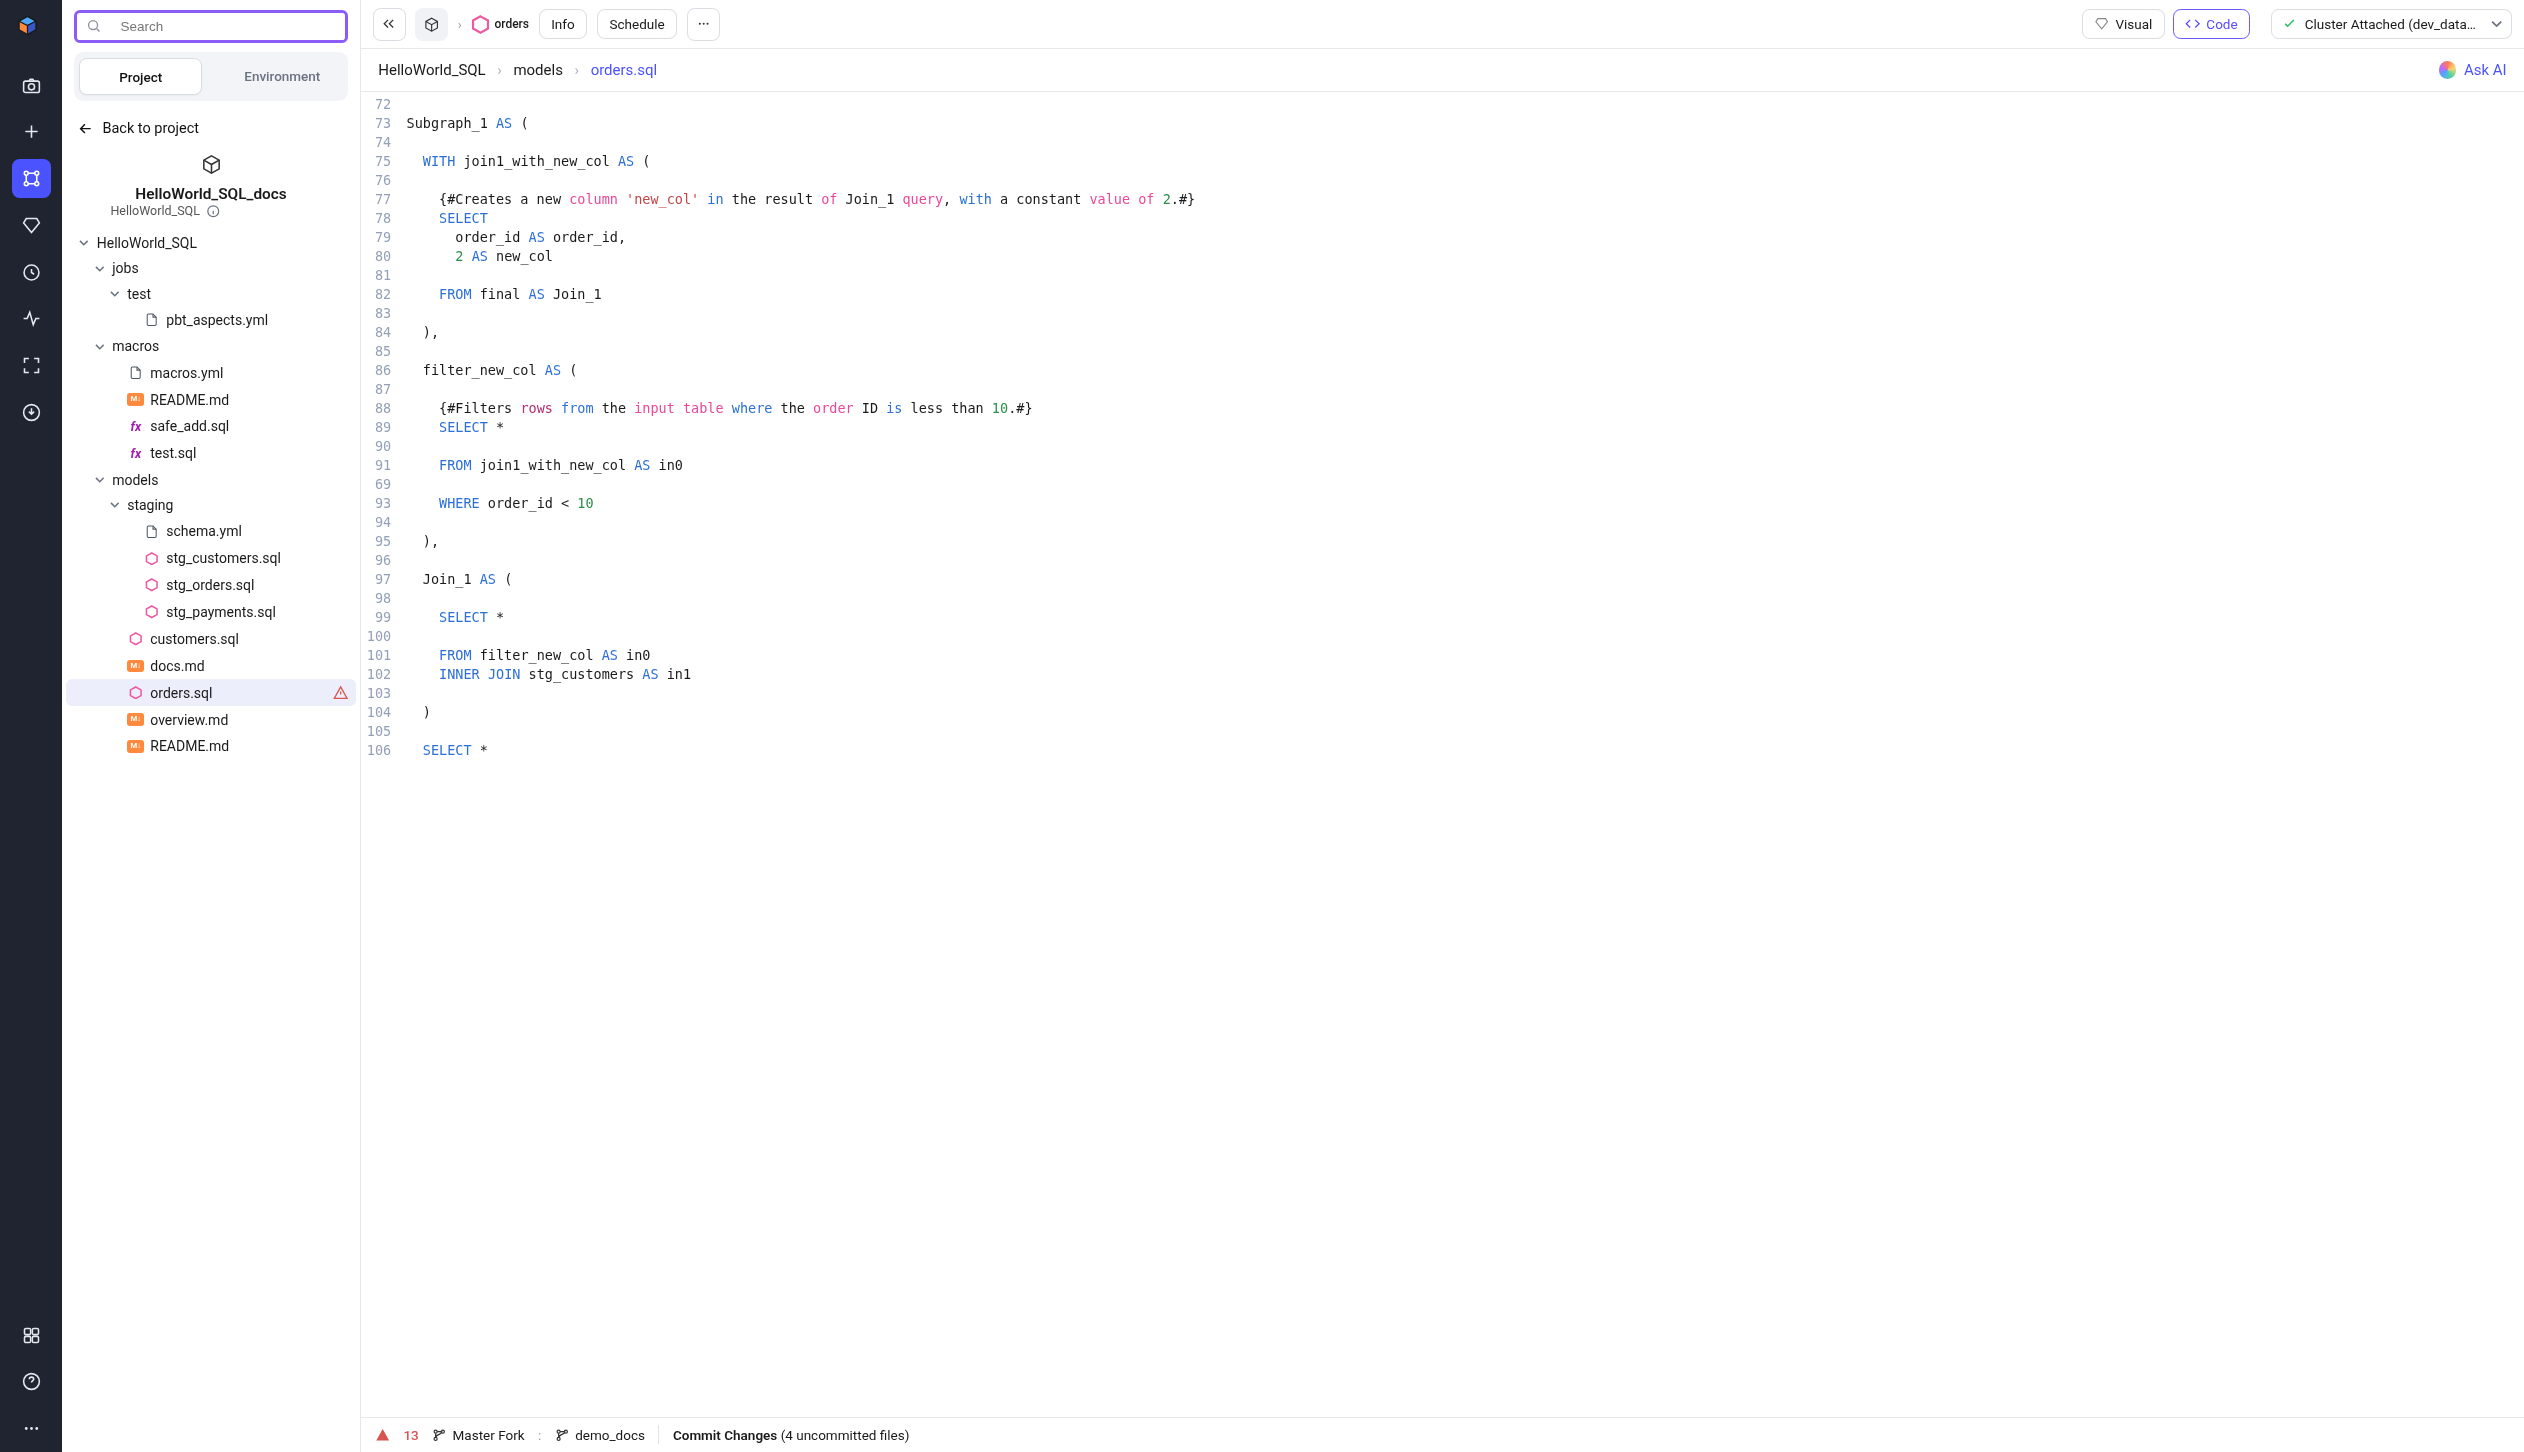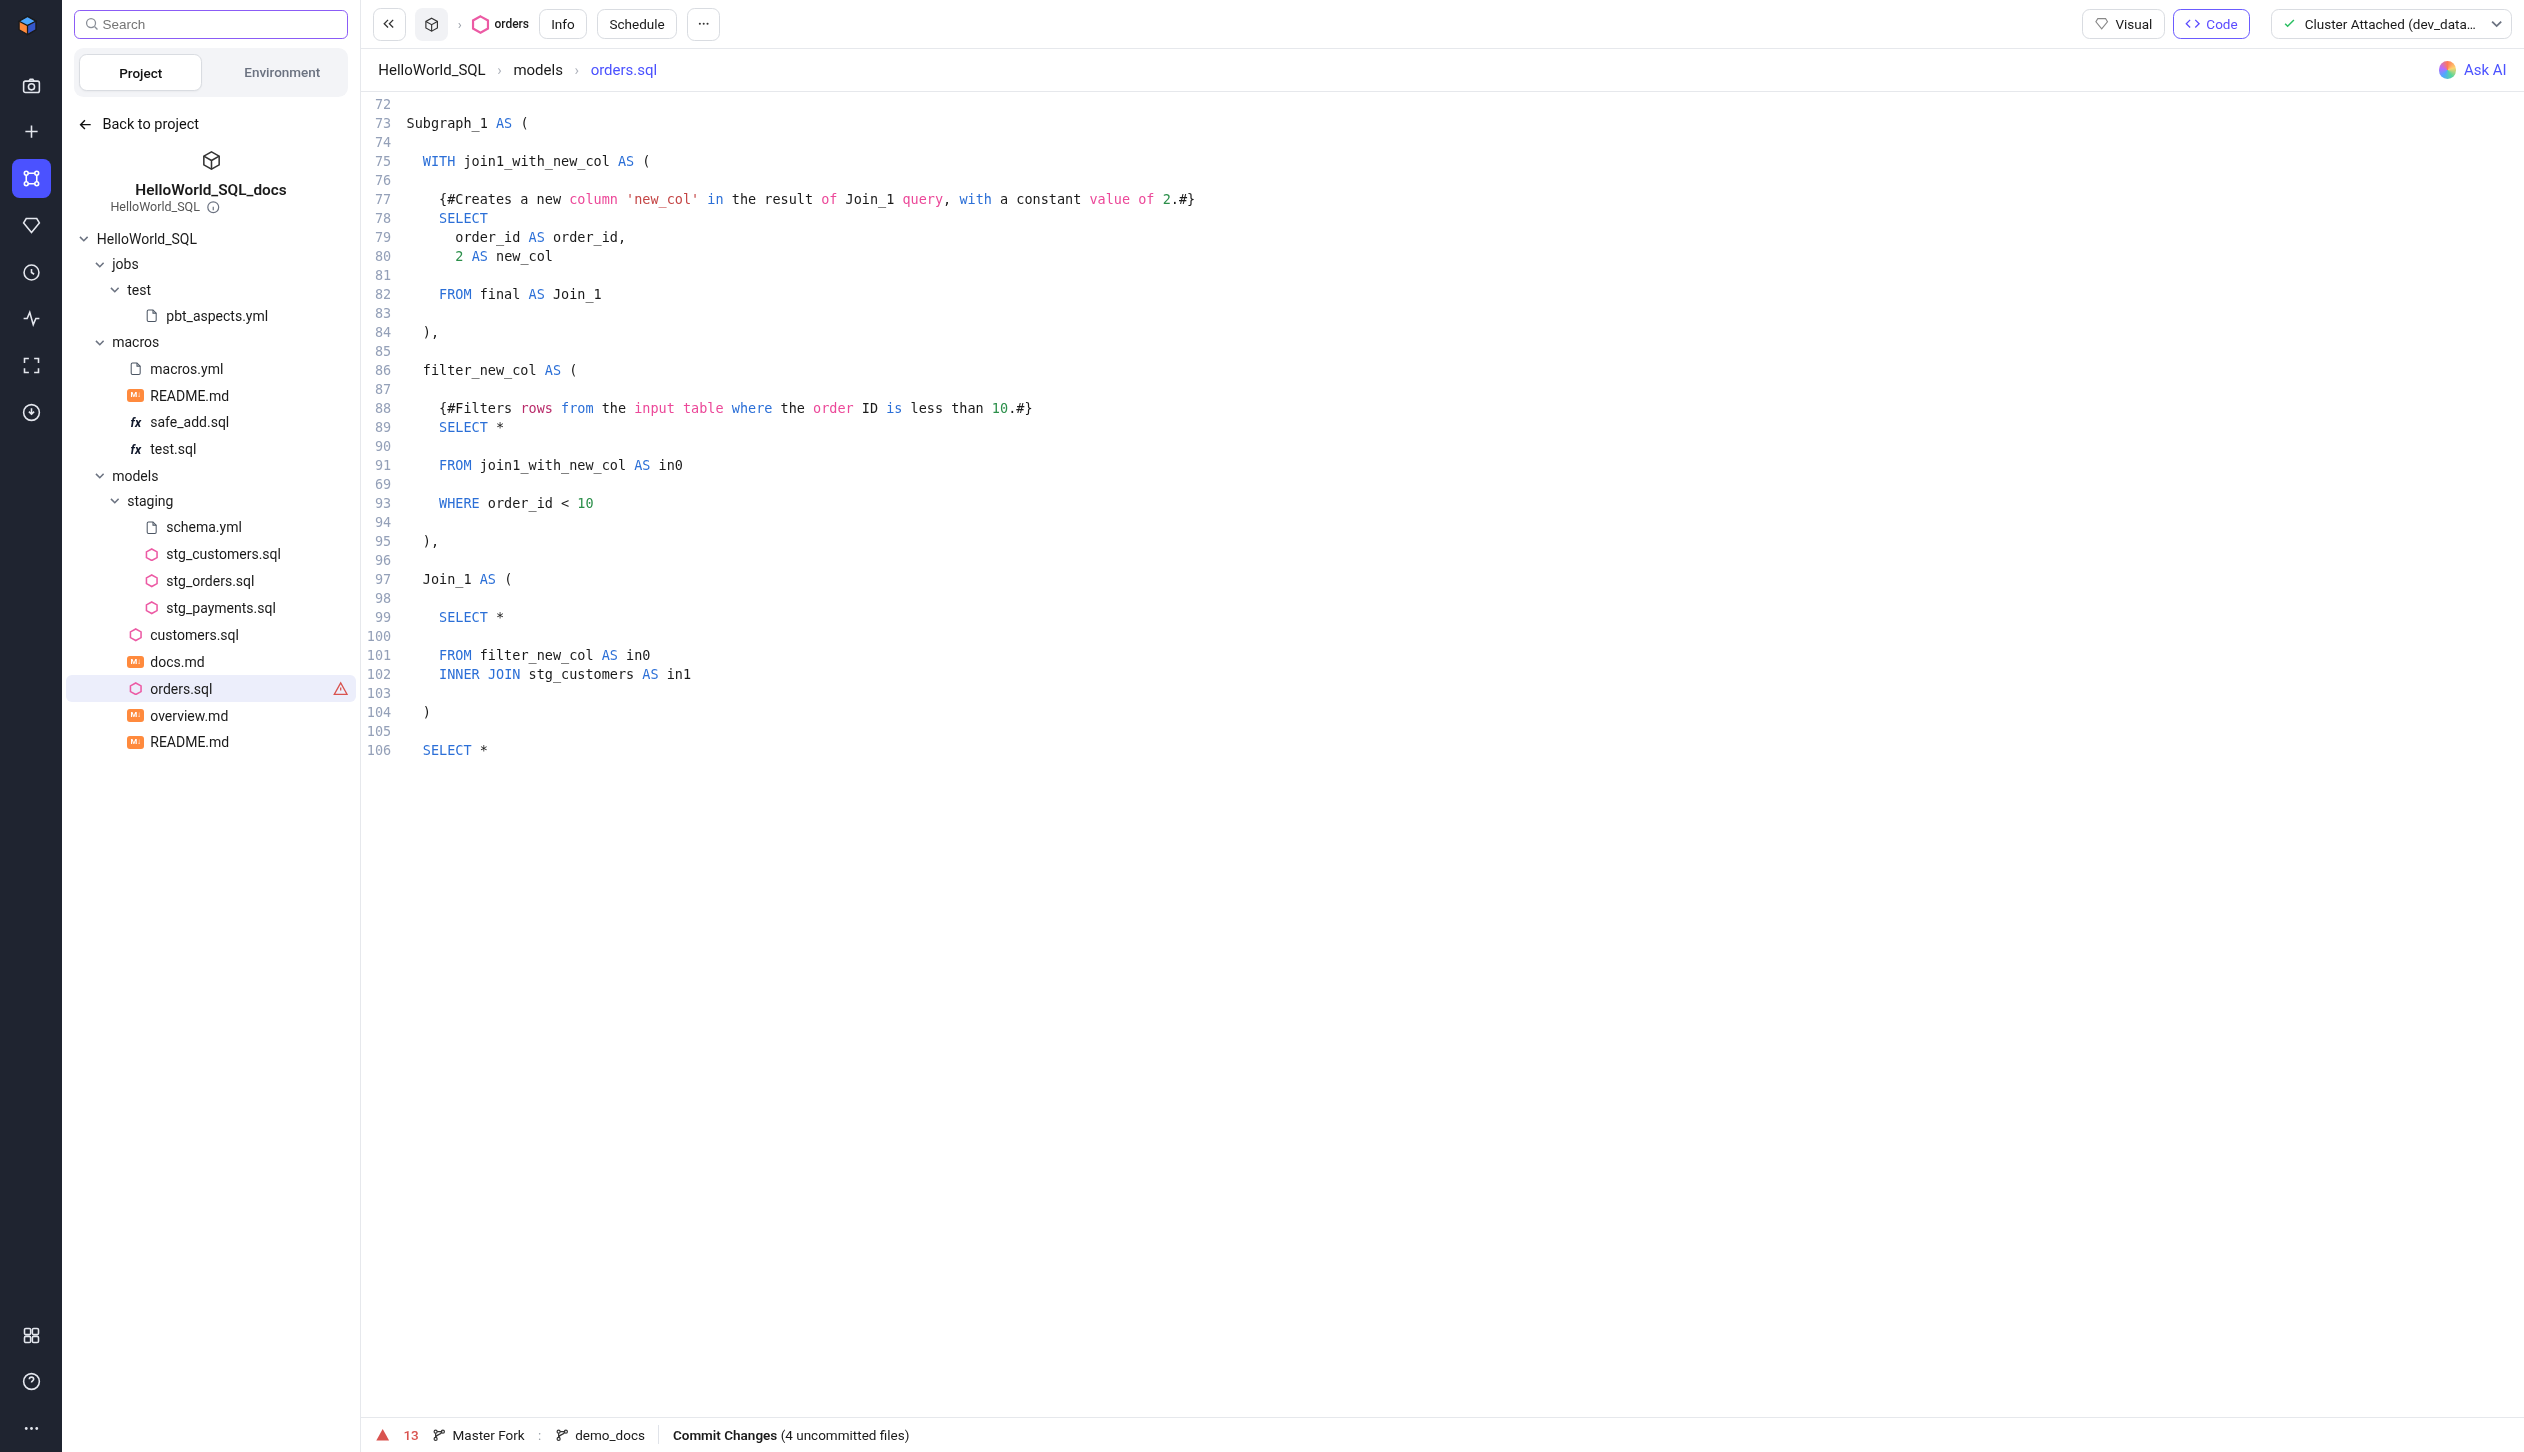--- a/index.html
+++ b/index.html
@@ -14,21 +14,21 @@
   }
   .rail-logo { width: 29px; height: 29px; margin: 7.7px 0 17.3px; }
   .rail-item { width: 39px; height: 39px; display:flex; align-items:center; justify-content:center; margin: 3.9px 0; border-radius: 7.7px; cursor: pointer; color:#e4e7ee; }
   .rail-item.active { background:#4b52ff; color:#fff; }
   .rail-spacer { flex: 1; }
   .rail svg { width: 21px; height:21px; stroke:currentColor; fill:none; stroke-width:1.8; }
 
   
   .sidebar { width: 299px; border-right: 1px solid #e6e8ec; display:flex; flex-direction:column; background:#fff;}
   .search-wrap { padding:9.6px 11.6px; }
-  .search { display:flex; align-items:center; gap:3px; border:1px solid #8b5cf6; border-radius:5.8px; padding:5.8px 9.6px; color:#8a8f98;}
+  .search { display:flex; align-items:center; gap:19px; border:3px solid #8b5cf6; border-radius:5.8px; padding:5.8px 9.6px; color:#8a8f98;}
   .search input { border:none; outline:none; flex:1; font-size:13.5px; color:#333; background:transparent;}
   .tabbar { display:flex; gap:20px; padding:0 11.6px 9.6px;}
   .tab { flex:1; text-align:center; padding:9.6px 0; border-radius:7.7px; cursor:pointer; font-weight:500; color:#6b7280;}
   .tab.active { background:#fff; border:1px solid #d9dce1; color:#111; box-shadow:0 1px 1.9px rgba(0,0,0,.04);}
   .tabbar { background:#f3f4f7; border-radius:9.6px; padding:5.8px; margin:0 11.6px 9.6px;}
   .backlink { display:flex; align-items:center; gap:7.7px; padding:9.6px 15.4px; cursor:pointer; font-size:14.5px; color:#111;}
   .project-head { padding:5.8px 15.4px 9.6px; }
   .project-head .row { display:flex; align-items:center; gap:9.6px;flex-direction:column; }
   .project-head .title { font-weight:600; font-size:15.4px; }
   .project-head .sub { font-size:12.5px; color:#555; margin-left:33px; display:flex; gap:5.8px; align-items:center;}
@@ -36,21 +36,21 @@
   .tree { flex:1; overflow:auto; padding: 1.9px 3.9px 11.6px;}
   .node { display:flex; align-items:center; gap:5.8px; padding:4.8px 7.7px 4.8px; border-radius:5.8px; cursor:pointer; font-size:14px;}
   .node.selected { background:#eceefb;}
   .node .caret { width:13.5px; display:inline-flex; justify-content:center; color:#6b7280;}
   .node .caret svg{width:9.6px;height:9.6px;}
   .node .ico { width:17.3px; height:17.3px; display:inline-flex; align-items:center; justify-content:center;}
   .depth-0{padding-left:11.6px;} .depth-1{padding-left:27px;} .depth-2{padding-left:42px;} .depth-3{padding-left:58px;}
   .node .warn { margin-left:auto; color:#d9534f; }
   .ico-file svg{width:15.4px;height:15.4px;stroke:#4b5563;fill:none;stroke-width:1.6;}
   .ico-md { background:#ff8a3d; color:#fff; font-size:7.7px; font-weight:700; border-radius:2.9px; width:17.3px; height:12.5px; line-height:12.5px; text-align:center;}
-  .ico-fx { font-style:italic; font-weight:700; color:#0f172a; font-size:12.5px;}
+  .ico-fx { font-style:italic; font-weight:700; color:#a21caf; font-size:12.5px;}
   .ico-hex svg{width:13.5px;height:13.5px;}
 
   
   .main { flex:1; display:flex; flex-direction:column; min-width:0;}
   .topbar { display:flex; align-items:center; gap:9.6px; padding:7.7px 11.6px; border-bottom:1px solid #e6e8ec;}
   .icon-btn { width:33px; height:33px; border:1px solid #d9dce1; border-radius:7.7px; display:flex; align-items:center; justify-content:center; background:#fff; cursor:pointer;}
   .icon-btn.flat{border:none; background:#f1f2f5;}
   .chip { display:flex; align-items:center; gap:5.8px; padding:5.8px 11.6px; border:1px solid #d9dce1; border-radius:7.7px; background:#fff; cursor:pointer; font-size:13.5px;}
   .title-chip { display:flex; align-items:center; gap:4px; font-size:12px; font-weight:500;text-align:right;}
   .seg { display:flex; gap:7.7px; margin-left:auto;}

